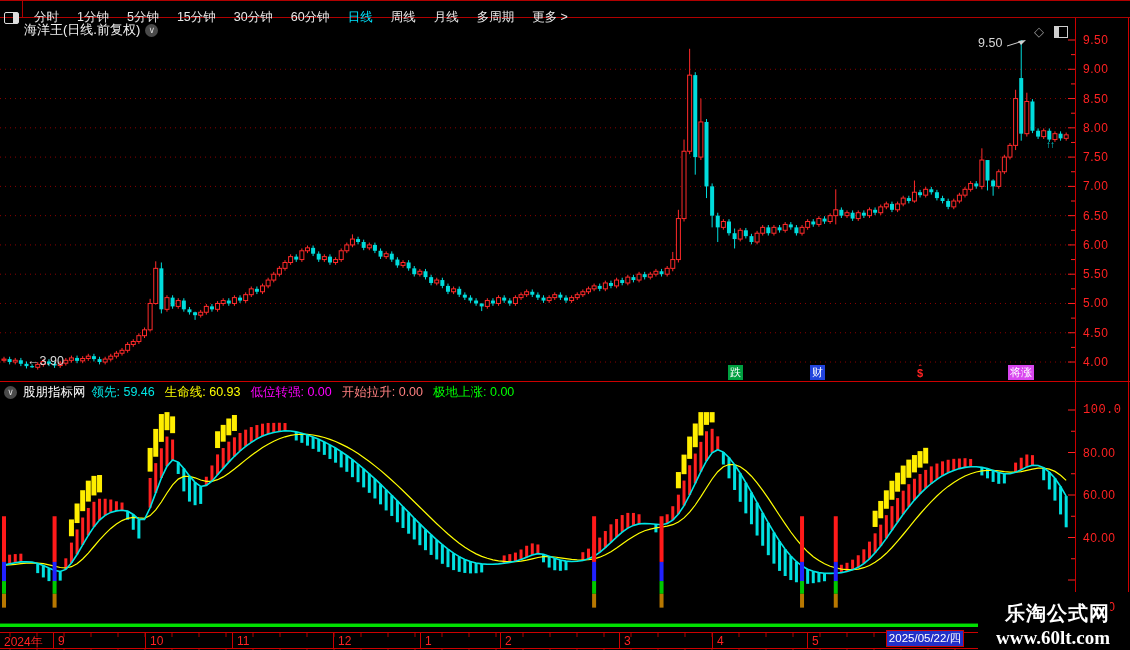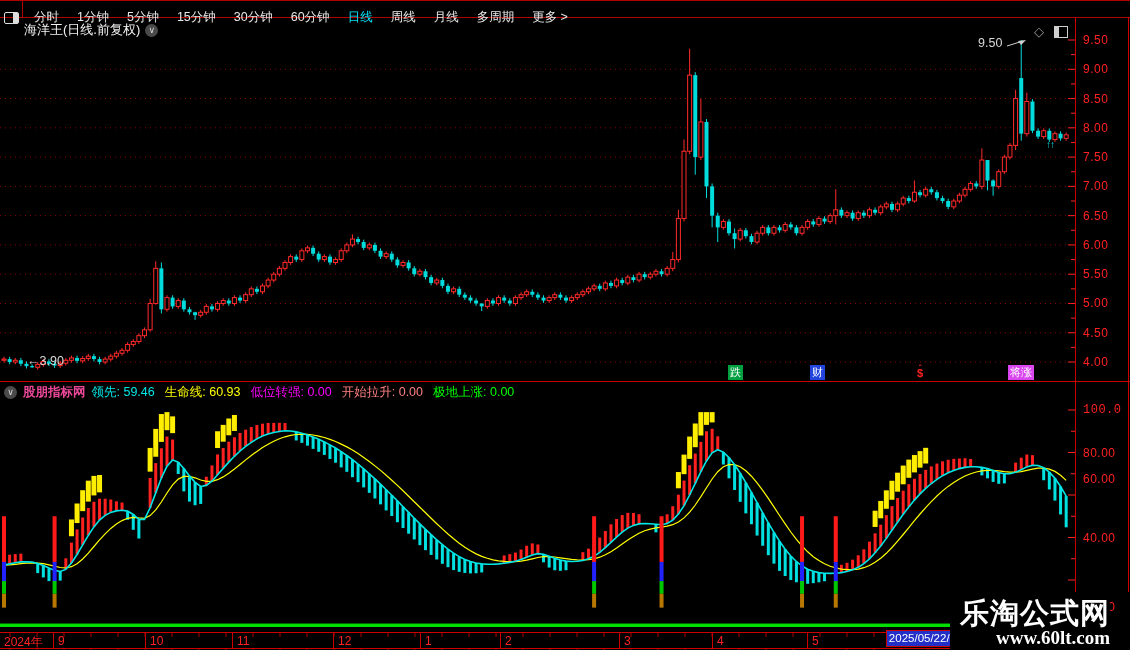--- a/index.html
+++ b/index.html
@@ -35,31 +35,31 @@
 
   
   .badge{position:absolute;top:365px;height:15px;line-height:15px;font-size:11px;color:#fff;
          padding:0 2px;white-space:nowrap;}
   .badge.dollar{line-height:6px;text-align:center;font-weight:bold;padding:0;}
   .badge.dollar .c{display:block;font-size:8px;height:5px;}
   .badge.dollar .t{display:block;font-size:11px;}
 
   
   .ind-header{position:absolute;left:4px;top:384px;display:flex;align-items:center;gap:6px;font-size:12.5px;}
-  .ind-header .src{color:#ec4899;font-weight:bold;}
+  .ind-header .src{color:#ffffff;}
   .ind-field{white-space:nowrap;}
 
   
   .tl-label{position:absolute;top:634px;color:#ff2222;font-size:12px;white-space:nowrap;}
   .date-box{position:absolute;left:886px;top:630px;width:76px;height:15px;background:#2230c8;
       border:1px solid #cc0000;color:#fff;font-size:11.5px;line-height:15px;text-align:center;}
 
   
   .watermark{position:absolute;right:20px;bottom:0;background:#000;text-align:right;padding:2px 0 2px 10px;}
-  .wm1{color:#fff;font-size:29px;font-weight:bold;letter-spacing:1px;line-height:30px;}
+  .wm1{color:#fff;font-size:20px;font-weight:bold;letter-spacing:1px;line-height:30px;}
   .wm2{color:#fff;font-size:19px;font-weight:bold;font-family:"Liberation Serif",serif;line-height:20px;}
 </style>
 </head>
 <body>
 
 <div id="root">
 
   <svg id="plot" width="1130" height="650" style="position:absolute;left:0;top:0;">
       <line x1="0" y1="0.5" x2="1130" y2="0.5" stroke="#b00000"></line>
       <line x1="22.5" y1="0" x2="22.5" y2="17" stroke="#b00000"></line>
@@ -865,21 +865,21 @@
       <div class="ax-label" style="top: 208.65px;">6.50</div>
       <div class="ax-label" style="top: 237.925px;">6.00</div>
       <div class="ax-label" style="top: 267.2px;">5.50</div>
       <div class="ax-label" style="top: 296.475px;">5.00</div>
       <div class="ax-label" style="top: 325.75px;">4.50</div>
       <div class="ax-label" style="top: 355.025px;">4.00</div>
     </div>
   <div id="ind-labels">
       <div class="ax-label" style="top: 403px; font-family: Liberation Mono, monospace;">100.0</div>
       <div class="ax-label" style="top: 445.5px;">80.00</div>
-      <div class="ax-label" style="top: 472px;">60.00</div>
+      <div class="ax-label" style="top: 488px;">60.00</div>
       <div class="ax-label" style="top: 530.5px;">40.00</div>
       <div class="ax-label" style="top: 556px; margin-top: 44px;">20.00</div>
     </div>
 
   <div class="tl-label" style="left:4px;">2024年</div>
   <div id="tl-months">
       <div class="tl-label" style="left: 58px;">9</div>
       <div class="tl-label" style="left: 150px;">10</div>
       <div class="tl-label" style="left: 237px;">11</div>
       <div class="tl-label" style="left: 338px;">12</div>

